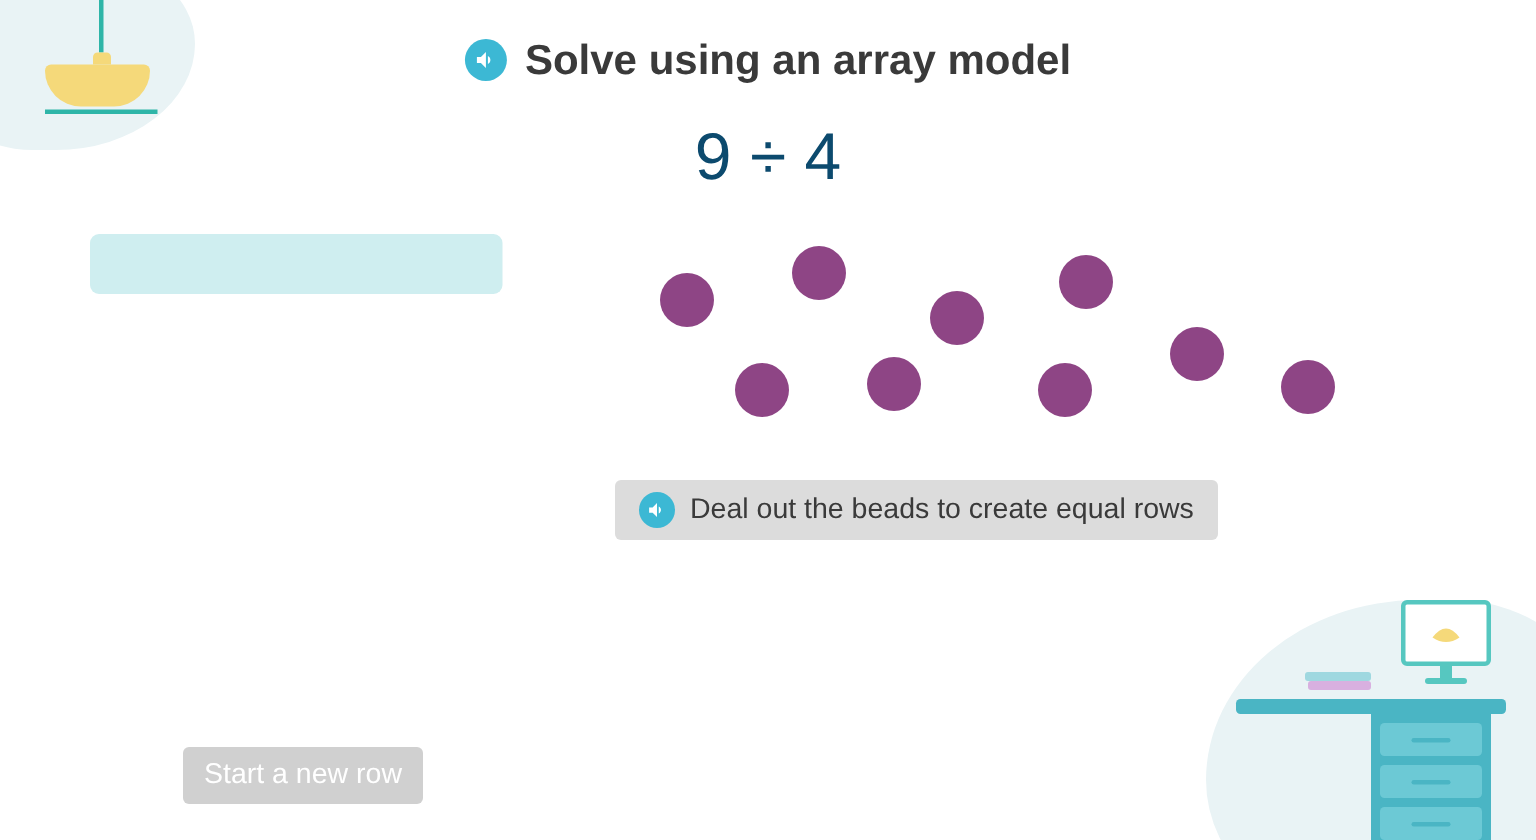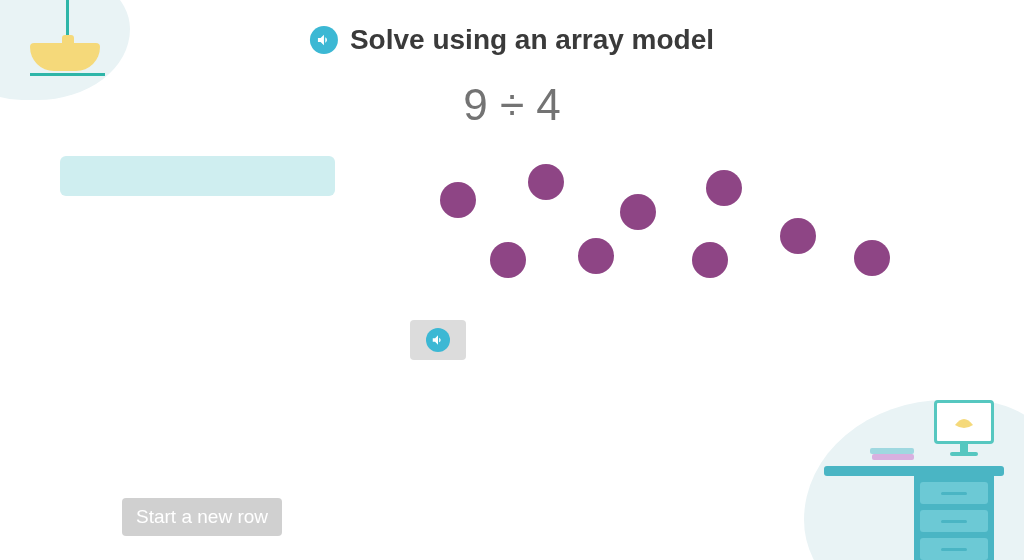--- a/index.html
+++ b/index.html
@@ -75,21 +75,21 @@
       font-weight: 600;
       color: #3a3a3a;
     }
     .problem-text {
       position: absolute;
       top: 80px;
       left: 50%;
       transform: translateX(-50%);
       font-size: 44px;
       font-weight: 400;
-      color: #737373;
+      color: #0c4a6e;
     }
     .drop-zone {
       position: absolute;
       top: 156px;
       left: 60px;
       width: 275px;
       height: 40px;
       background: #cfeef0;
       border-radius: 6px;
     }
@@ -251,20 +251,21 @@
     <div class="bead" style="left: 262px; top: 82px;"></div>
     <div class="bead" style="left: 424px; top: 80px;"></div>
   </div>
 
 <div class="instruction-bar">
   <div class="audio-icon-sm">
     <svg viewBox="0 0 24 24" fill="white">
         <path d="M3 9v6h4l5 5V4L7 9H3zm13.5 3c0-1.8-1-3.3-2.5-4v8c1.5-.7 2.5-2.2 2.5-4z"></path>
       </svg>
   </div>
+  <div class="instruction-text">Deal out the beads to create equal rows</div>
 </div>
 
 <button class="start-row-btn">Start a new row</button>
 
 <div class="books">
   <div class="book1"></div>
   <div class="book2"></div>
 </div>
 <div class="monitor">
   <div class="monitor-screen">

